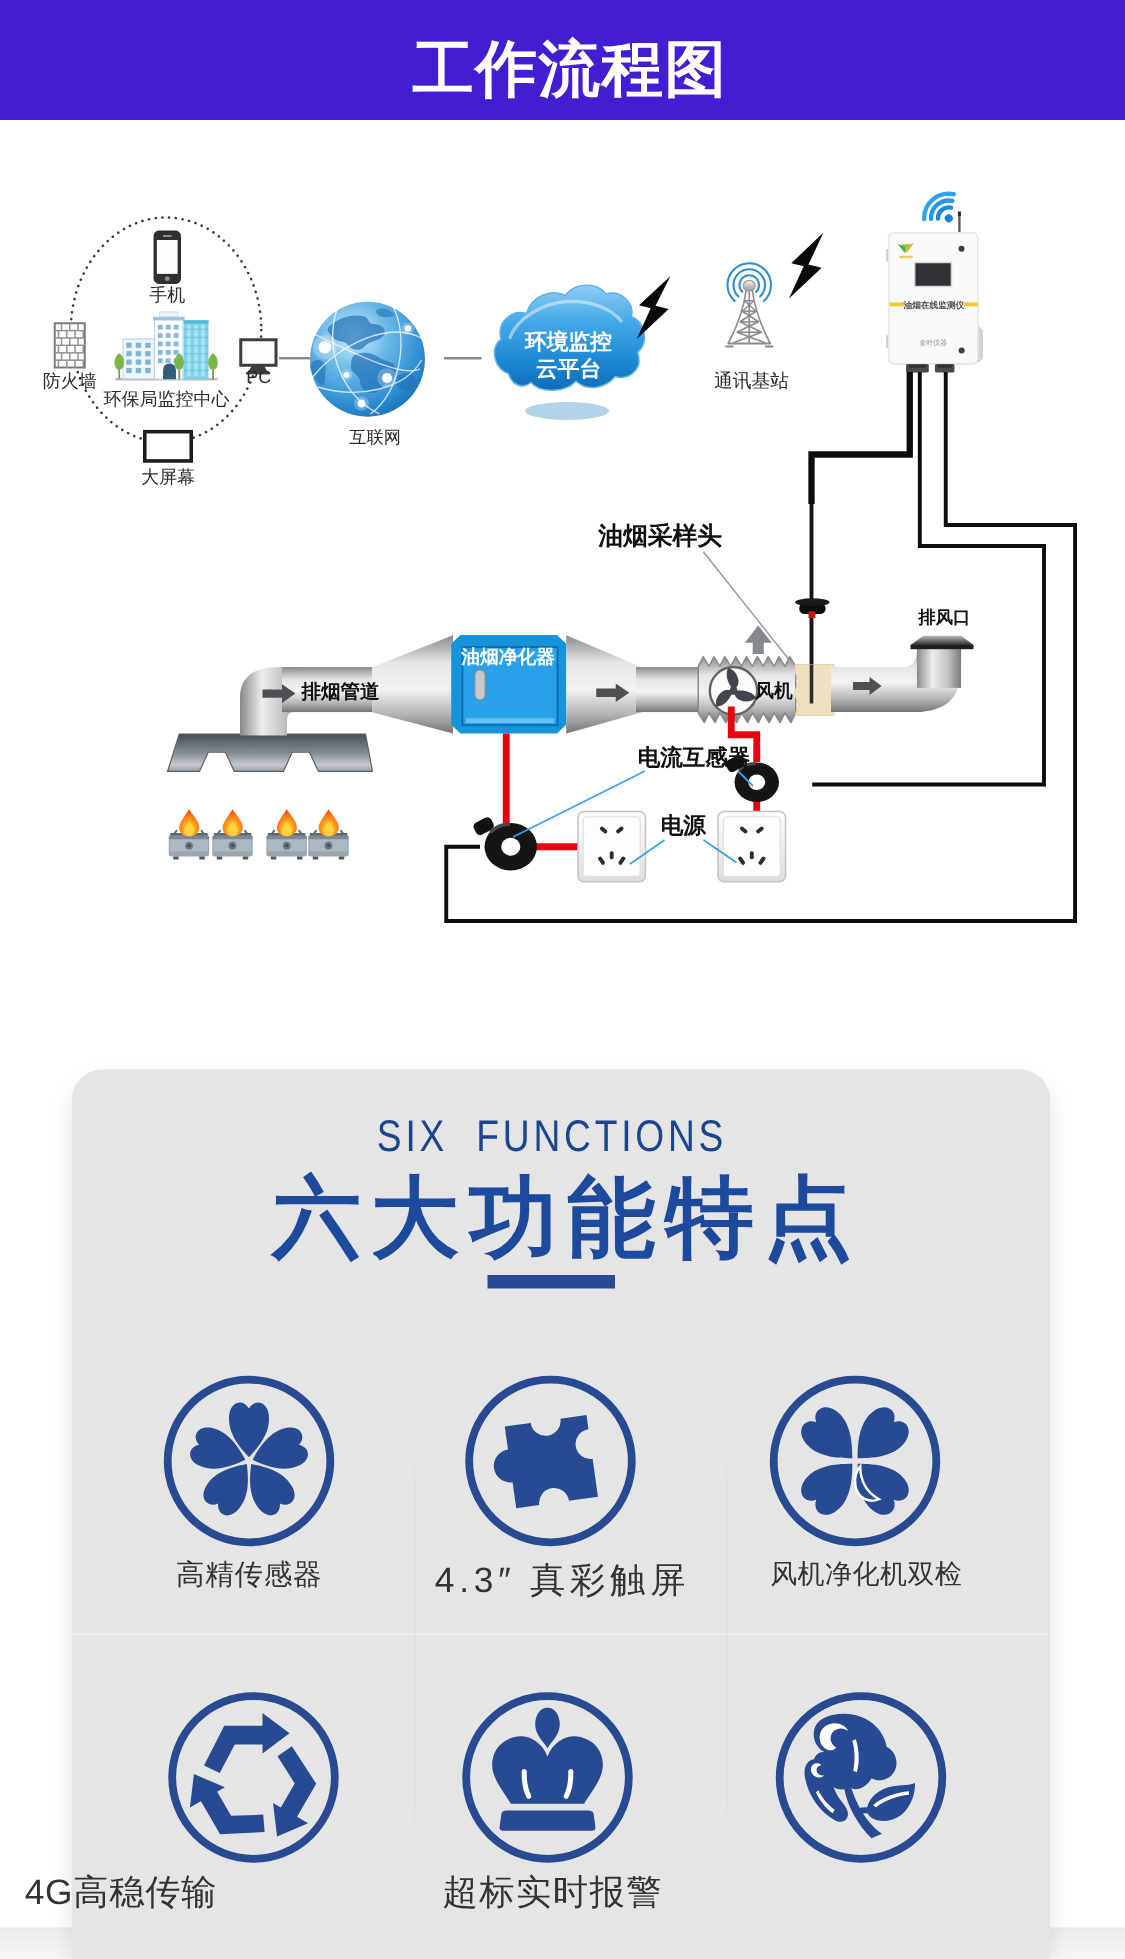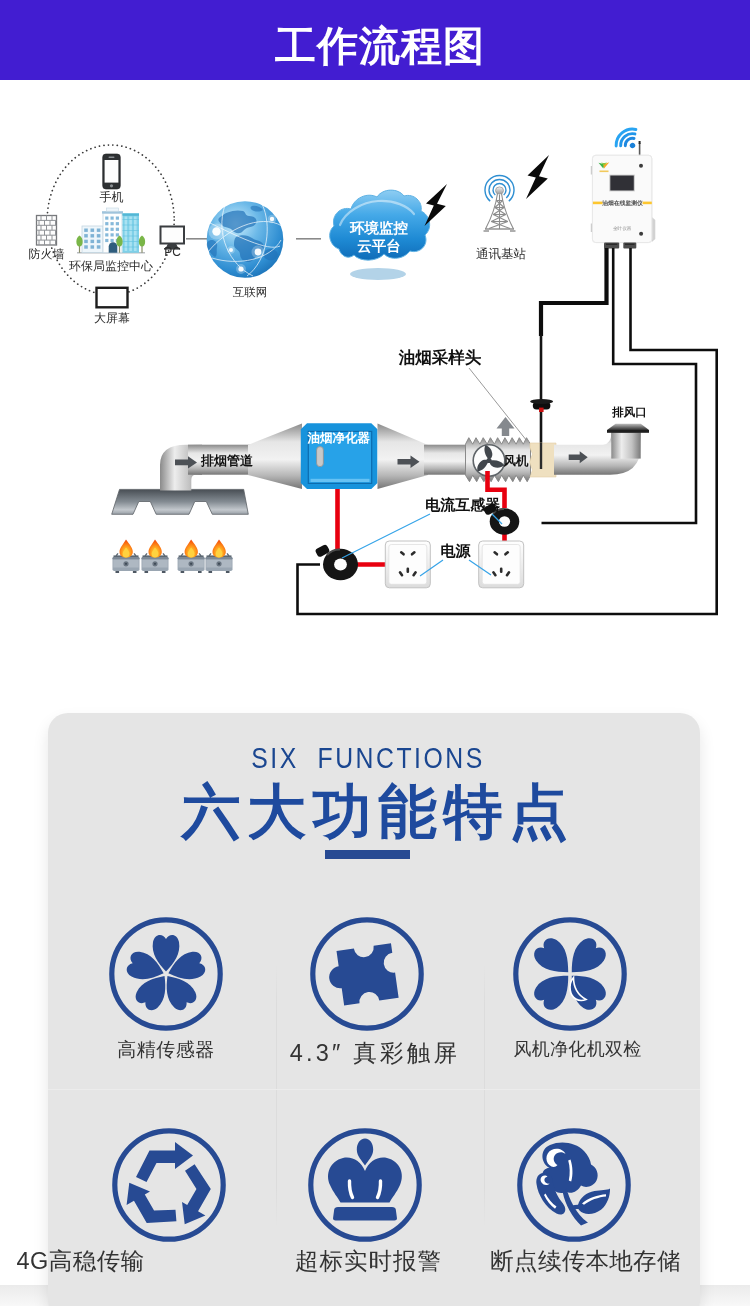--- a/index.html
+++ b/index.html
@@ -511,14 +511,13 @@
   <div class="abs" style="left:-32px;top:324px;width:300px;text-align:center;font-size:19px;letter-spacing:0.5px;color:#333;">高精传感器</div>
 
   <div class="abs" style="left:177px;top:324px;width:300px;text-align:center;font-size:23.5px;letter-spacing:3.2px;color:#333;">4.3″ 真彩触屏</div>
 
   <div class="abs" style="left:379.5px;top:324px;width:300px;text-align:center;font-size:18px;letter-spacing:0.3px;color:#333;">风机净化机双检</div>
 
   <div class="abs" style="left:-31.5px;top:532px;width:300px;text-align:left;font-size:23.5px;letter-spacing:0.5px;color:#333;">4G高稳传输</div>
 
   <div class="abs" style="left:170.5px;top:532px;width:300px;text-align:center;font-size:23.5px;letter-spacing:1.0px;color:#333;">超标实时报警</div>
 
-  <div class="abs" style="left:387.5px;top:532px;width:300px;text-align:center;font-size:23.5px;letter-spacing:0.3px;color:#333;">断点续传本地存储</div>
 </div>
 
 </body></html>

